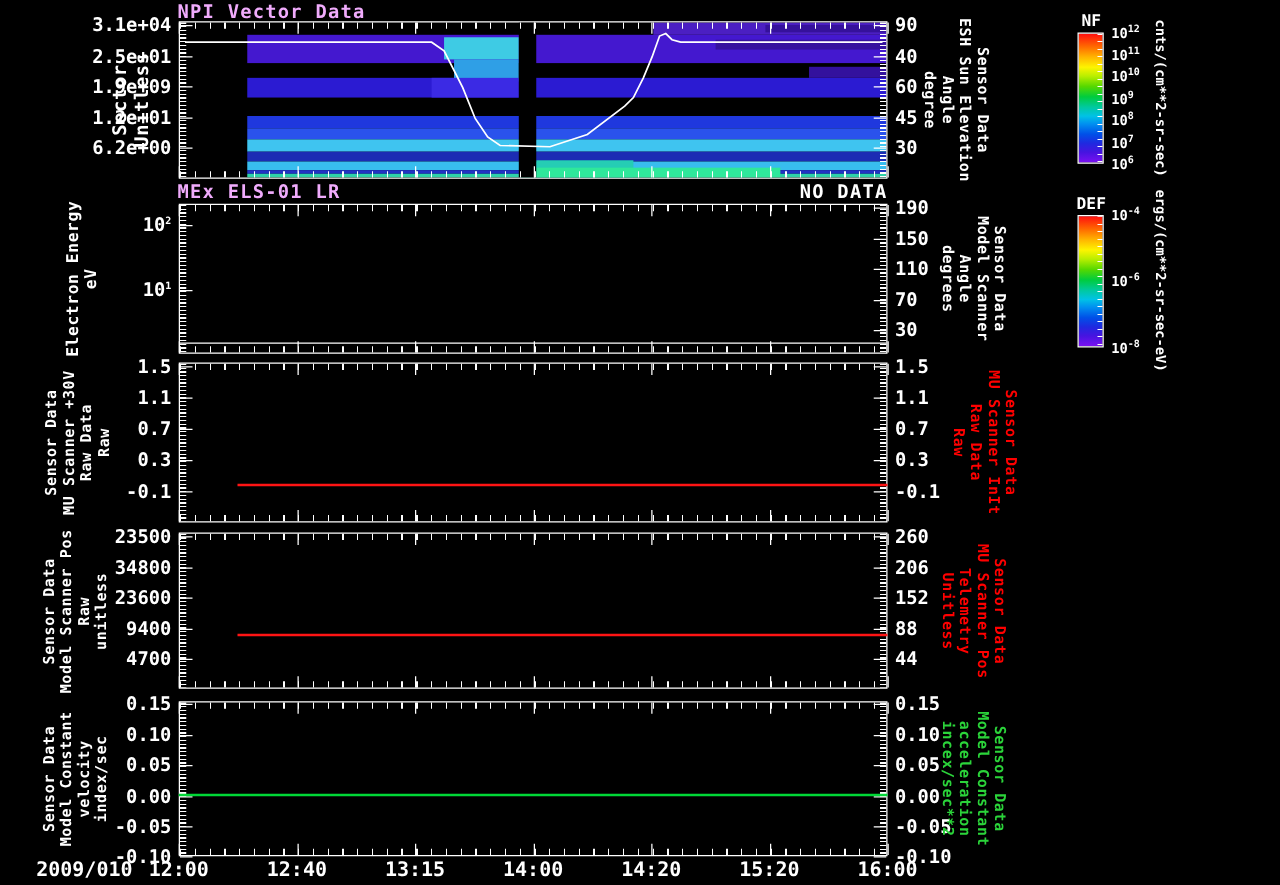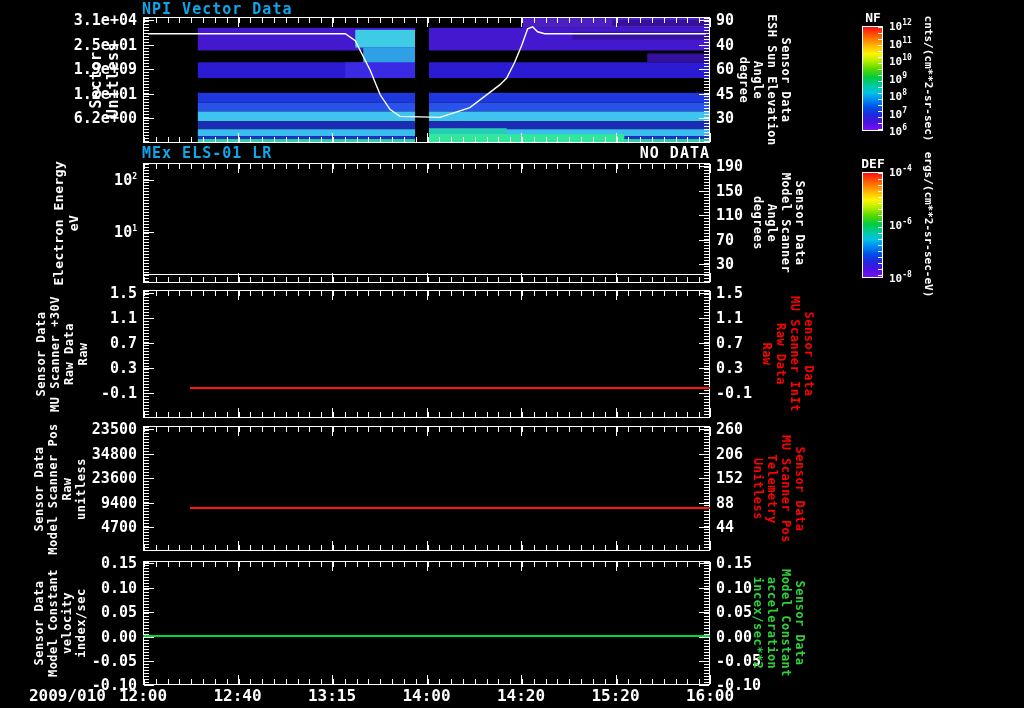--- a/index.html
+++ b/index.html
@@ -1,18 +1,18 @@
 <!DOCTYPE html>
 <html><head>
 <meta charset="utf-8">
 <style>
   html,body{margin:0;padding:0;background:#000;}
   .stage{position:relative;width:1024px;height:708px;background:#000;overflow:hidden;
          font-family:"DejaVu Sans Mono",monospace;}
-  .ptitle{position:absolute;font:700 15px "DejaVu Sans Mono",monospace;color:#0ea5e9;letter-spacing:1px;white-space:nowrap;}
+  .ptitle{position:absolute;font:700 15px "DejaVu Sans Mono",monospace;color:#f0abfc;letter-spacing:1px;white-space:nowrap;}
   #t1{left:142px;top:0px;}
   #t2{left:142px;top:144px;}
   #nodata{position:absolute;right:314px;top:144px;font:700 15px "DejaVu Sans Mono",monospace;color:#fff;letter-spacing:1px;white-space:nowrap;}
   #dateLbl{position:absolute;left:2px;top:686px;width:104px;text-align:right;font:700 16px "DejaVu Sans Mono",monospace;color:#fff;}
   .cbt{position:absolute;width:40px;text-align:center;font:700 13px "DejaVu Sans Mono",monospace;color:#fff;}
   #cb1t{left:853px;top:10px;}
   #cb2t{left:853px;top:156px;}
   .cbu{position:absolute;width:220px;text-align:center;transform:rotate(90deg);transform-origin:center;
        font:700 11px "DejaVu Sans Mono",monospace;color:#fff;white-space:nowrap;}
   #cb1u{left:818px;top:72px;}

